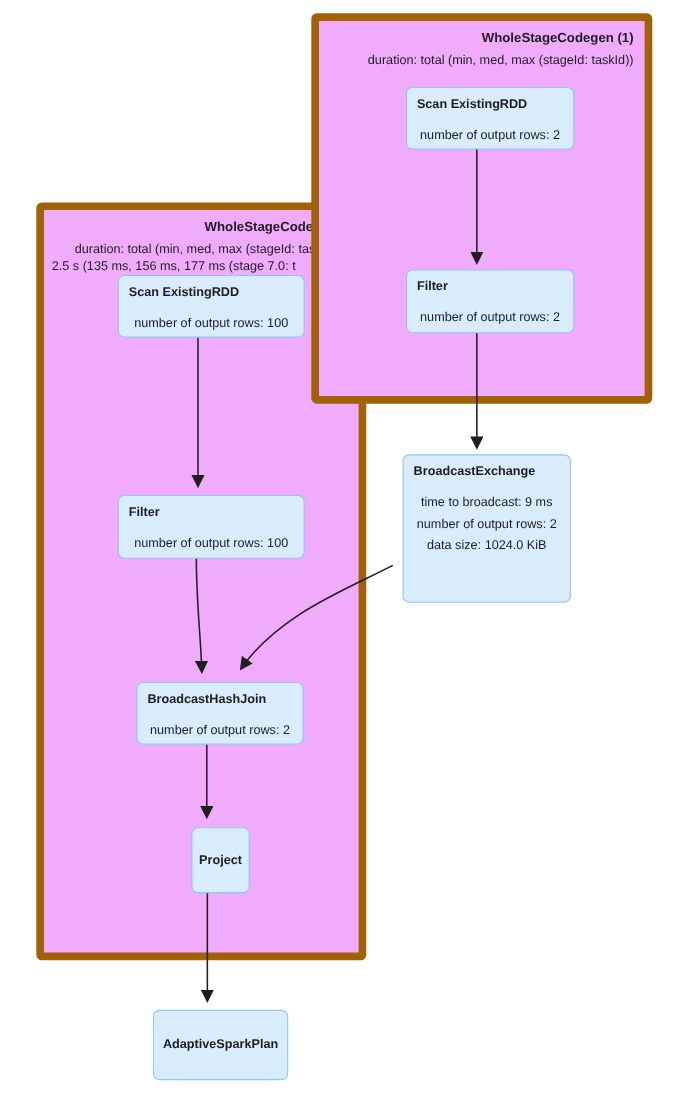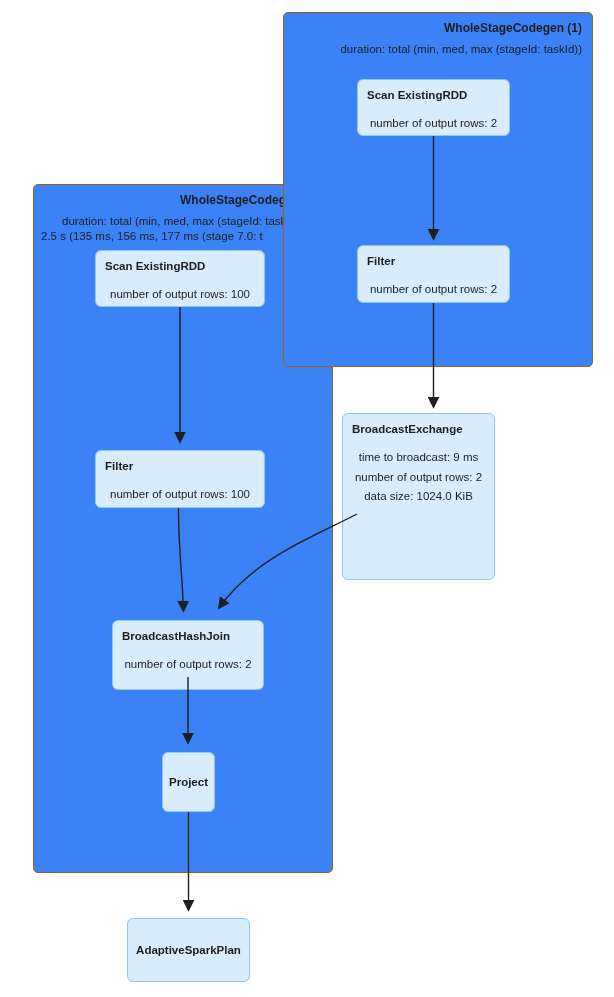--- a/index.html
+++ b/index.html
@@ -1,47 +1,47 @@
 <!DOCTYPE html>
 <html><head>
 <meta charset="utf-8">
 <style>
   html,body{margin:0;padding:0;background:#ffffff;}
   body{width:614px;height:997px;font-family:"Liberation Sans", sans-serif;color:#1d1d1f;}
   .canvas{position:relative;width:614px;height:997px;overflow:hidden;background:#ffffff;}
 
   
-  .cluster{position:absolute;background:#3b82f6;border:1px solid #a16207;border-radius:5px;box-sizing:border-box;}
+  .cluster{position:absolute;background:#f0abfc;border:7px solid #a16207;border-radius:5px;box-sizing:border-box;}
   #wsc2{left:33px;top:184px;width:300px;height:689px;}
   #wsc1{left:283px;top:12px;width:310px;height:355px;}
 
   .clabel-r{position:absolute;top:8px;right:10px;text-align:right;}
   .cluster-name{font-weight:bold;font-size:12px;line-height:14px;white-space:nowrap;}
   .cluster-dur{font-size:11.5px;line-height:14.5px;white-space:nowrap;}
   .clabel-r .cluster-dur.first{margin-top:7px;}
 
   
   .clabel-l{position:absolute;top:8px;left:0;width:100%;}
   .clabel-l .cluster-name{margin-left:146px;}
   .clabel-l .d1{margin-left:28px;margin-top:7px;}
   .clabel-l .d2{margin-left:7px;}
 
   
   .node{position:absolute;background:#d8ecfc;border:1px solid #8fc7f0;border-radius:6px;
-        box-sizing:border-box;padding:8px 9px;font-size:11.5px;z-index:5;}
+        box-sizing:border-box;padding:8px 9px;font-size:11.5px;z-index:5;margin-left:12px;}
   .node-title{font-weight:bold;line-height:14px;white-space:nowrap;}
   .node-metrics{margin-top:12px;line-height:19.5px;white-space:nowrap;text-align:center;}
   .node-center{display:flex;align-items:center;justify-content:center;padding:0;}
 
   #n-scan1  {left:357px;top:79px; width:153px;height:57px;}
   #n-filter1{left:357px;top:245px;width:153px;height:58px;}
-  #n-bex    {left:342px;top:413px;width:153px;height:167px;}
+  #n-bex    {left:354px;top:413px;width:153px;height:135px;}
   #n-scan2  {left:95px; top:250px;width:170px;height:57px;}
   #n-filter2{left:95px; top:450px;width:170px;height:58px;}
-  #n-bhj    {left:112px;top:620px;width:152px;height:70px;}
+  #n-bhj    {left:112px;top:620px;width:152px;height:57px;}
   #n-proj   {left:162px;top:752px;width:53px; height:60px;}
   #n-asp    {left:127px;top:918px;width:123px;height:64px;}
 
   
   svg.edges{position:absolute;left:0;top:0;z-index:9;pointer-events:none;}
   svg.edges path.edge{fill:none;stroke:#1f1f1f;stroke-width:1.4px;}
 </style>
 </head>
 <body>
 

